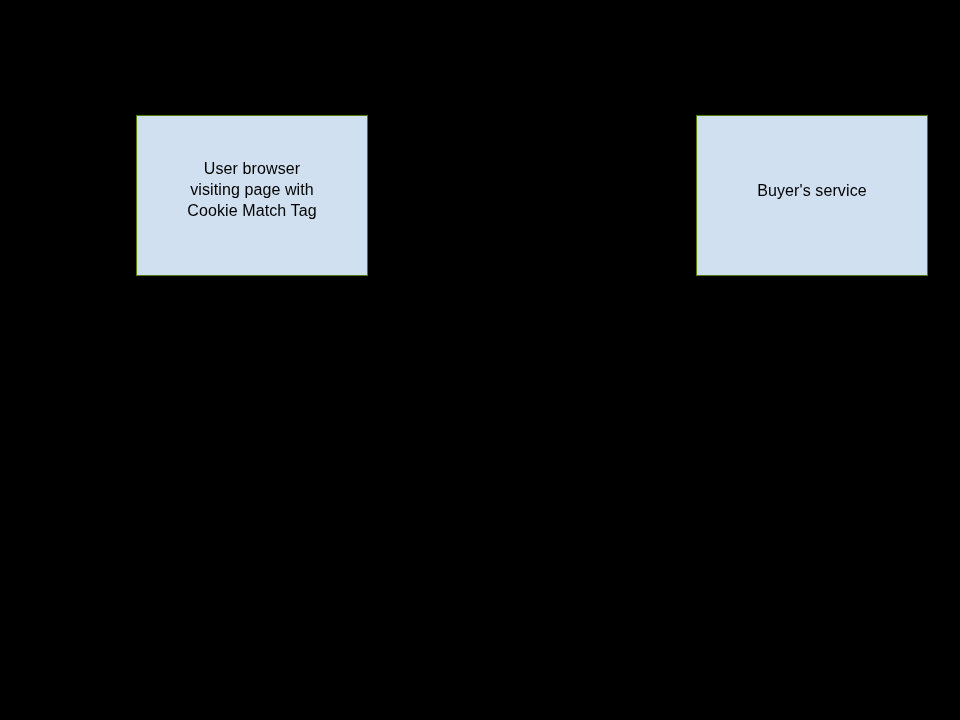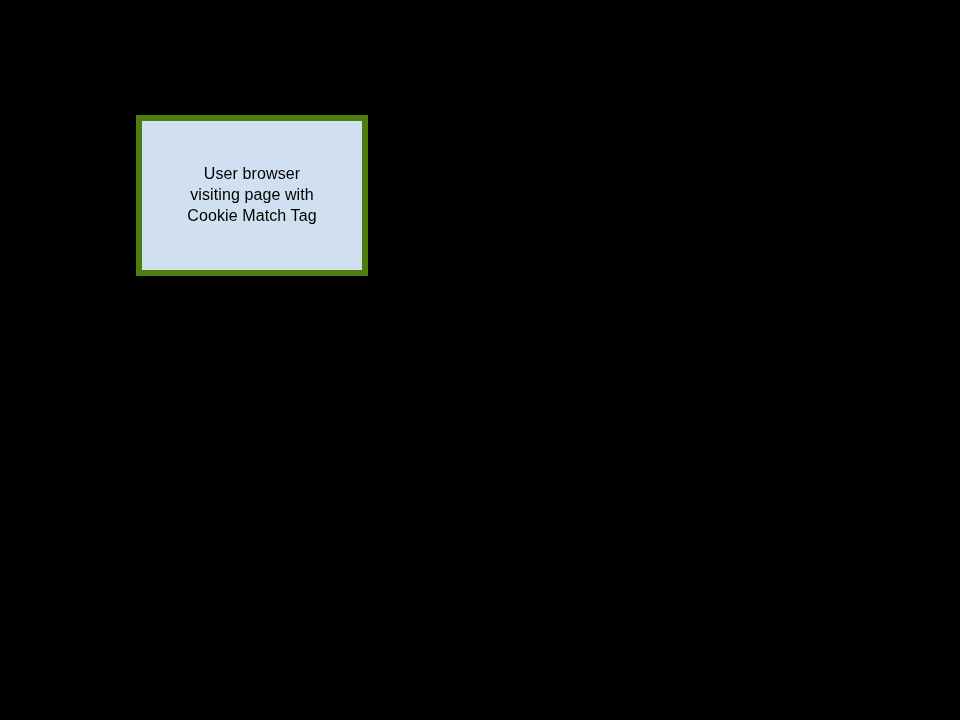--- a/index.html
+++ b/index.html
@@ -17,21 +17,21 @@
   #diagram-canvas {
     position: relative;
     width: 960px;
     height: 720px;
     background: #000000;
   }
   .node {
     position: absolute;
     box-sizing: border-box;
     background: #d0e0f0;
-    border: 6px solid #4d7c0f;
+    border: 1px solid #4d7c0f;
     display: block;
   }
   .node-label {
     position: absolute;
     left: 0;
     right: 0;
     text-align: center;
     color: #000000;
     font-family: "Liberation Sans", sans-serif;
     font-size: 16px;
@@ -74,15 +74,18 @@
 <body>
 
 <div id="diagram-canvas">
 
   <div class="node" id="node-user-browser">
     <span class="node-label">User browser
 visiting page with
 Cookie Match Tag</span>
   </div>
 
+  <div class="node" id="node-buyers-service">
+    <span class="node-label">Buyer's service</span>
+  </div>
 
 
 </div>
 
 </body></html>

